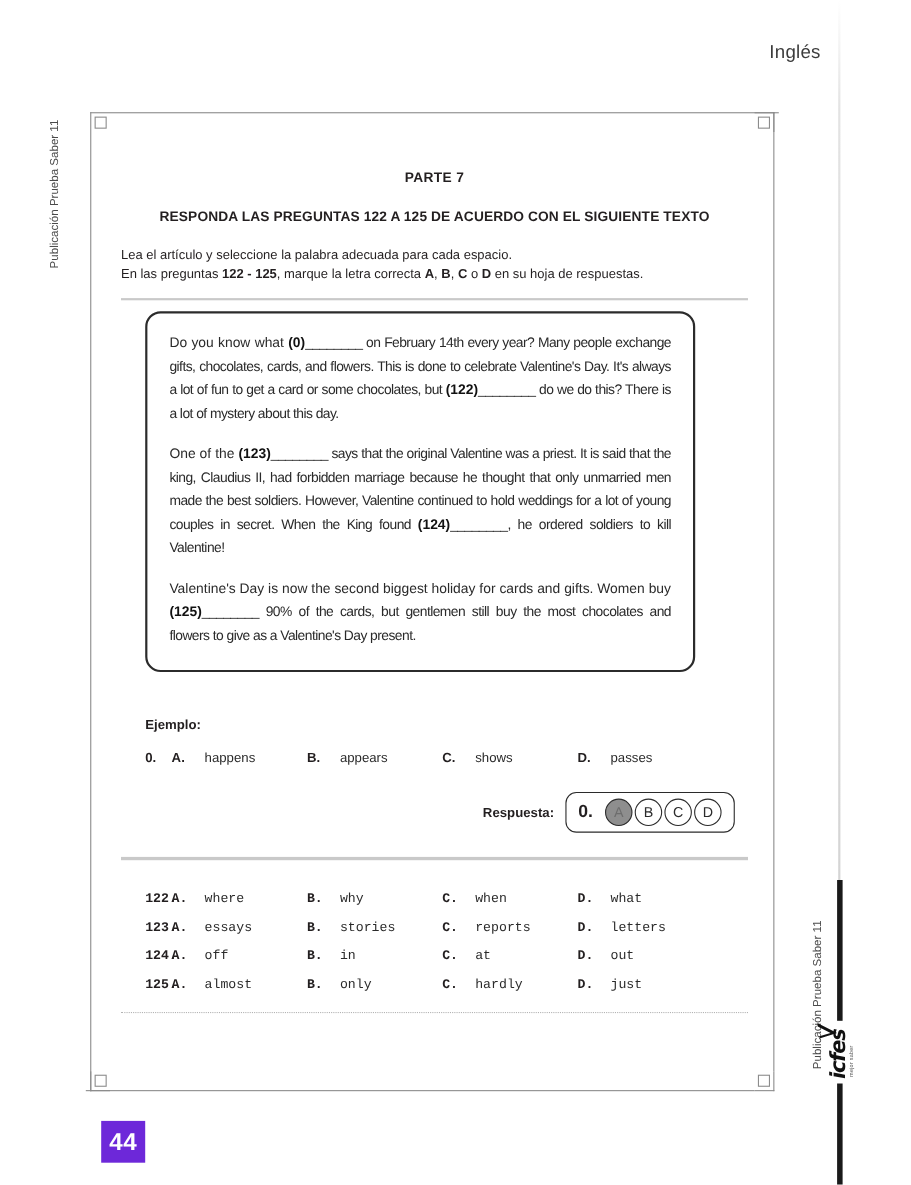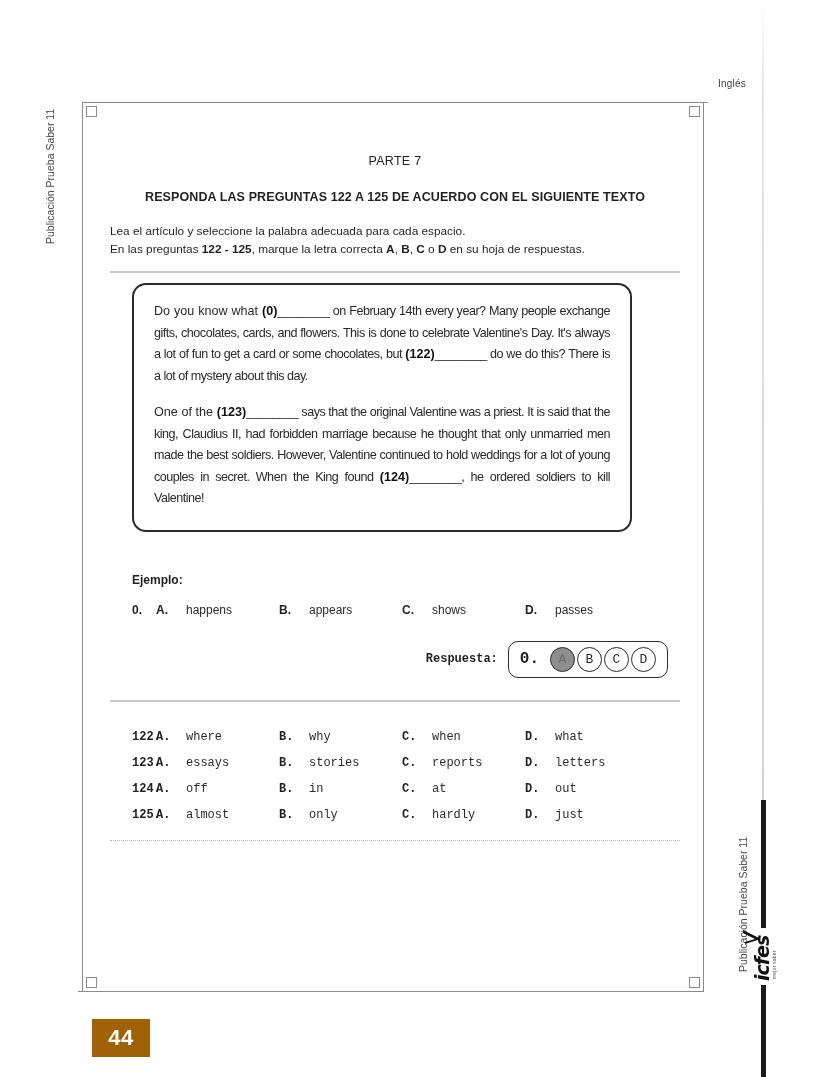--- a/index.html
+++ b/index.html
@@ -14,24 +14,23 @@
     font-family: "Liberation Sans", sans-serif;
     color: #231f20;
     overflow: hidden;
   }
 
   
   .header-subject {
     position: absolute;
     top: 38px;
     right: 82px;
-    font-size: 10px;
+    font-size: 17px;
     color: #3c3c3c;
     letter-spacing: .2px;
-    margin-top: 40px;
   }
 
   .right-edge-rule {
     position: absolute;
     top: 0;
     left: 762px;
     width: 2px;
     height: 810px;
     background: linear-gradient(to bottom, #ffffff 0%, #e3e3e3 12%, #d4d4d4 100%);
   }
@@ -105,23 +104,23 @@
     top: -2px;
     width: 16px;
     height: 20px;
     color: #111111;
   }
 
   .page-number {
     position: absolute;
     left: 92px;
     top: 1019px;
-    width: 58px;
+    width: 40px;
     height: 38px;
-    background: #a16207;
+    background: #6d28d9;
     color: #ffffff;
     font-size: 22px;
     font-weight: bold;
     display: flex;
     align-items: center;
     justify-content: center;
     letter-spacing: .5px;
   }
 
   
@@ -174,21 +173,21 @@
   .content {
     position: absolute;
     left: 110px;
     top: 130px;
     width: 570px;
   }
 
   .part-title {
     text-align: center;
     font-size: 12.5px;
-    font-weight: normal;
+    font-weight: bold;
     letter-spacing: .3px;
     margin-top: 24px;
   }
   .instruction-heading {
     text-align: center;
     font-size: 12.5px;
     font-weight: bold;
     letter-spacing: .1px;
     margin-top: 22px;
   }
@@ -271,21 +270,20 @@
   }
   .opt-text { color: #2a2a2a; }
 
   
   .respuesta-row {
     display: flex;
     align-items: center;
     justify-content: flex-end;
     margin-top: 24px;
     padding-right: 12px;
-    font-family: Liberation Mono, monospace;
   }
   .respuesta-label {
     font-size: 12px;
     font-weight: bold;
     margin-right: 10px;
   }
   .respuesta-box {
     border: 1.6px solid #2b2b2b;
     border-radius: 10px;
     padding: 5px 11px;
@@ -403,20 +401,21 @@
   </div>
 
   <div class="rule"></div>
 
   <div class="passage-box">
 
     <p class="passage-para"><span>Do you know what </span><b>(0)</b><span class="blank">________ on February 14th every year? Many people exchange gifts, chocolates, cards, and flowers. This is done to celebrate Valentine's Day. It's always a lot of fun to get a card or some chocolates, but </span><b>(122)</b><span class="blank">________ do we do this? There is a lot of mystery about this day.</span></p>
 
     <p class="passage-para"><span>One of the </span><b>(123)</b><span class="blank">________ says that the original Valentine was a priest. It is said that the king, Claudius II, had forbidden marriage because he thought that only unmarried men made the best soldiers. However, Valentine continued to hold weddings for a lot of young couples in secret. When the King found </span><b>(124)</b><span class="blank">________, he ordered soldiers to kill Valentine!</span></p>
 
+    <p class="passage-para"><span>Valentine's Day is now the second biggest holiday for cards and gifts. Women buy </span><b>(125)</b><span class="blank">________ 90% of the cards, but gentlemen still buy the most chocolates and flowers to give as a Valentine's Day present.</span></p>
   </div>
 
   <div class="example-label">Ejemplo:</div>
 
   <div class="opt-row">
     <div class="opt-qnum">0.</div>
     <div class="opt-cell">
       <span class="opt-letter">A.</span>
       <span class="opt-text">happens</span>
     </div>

